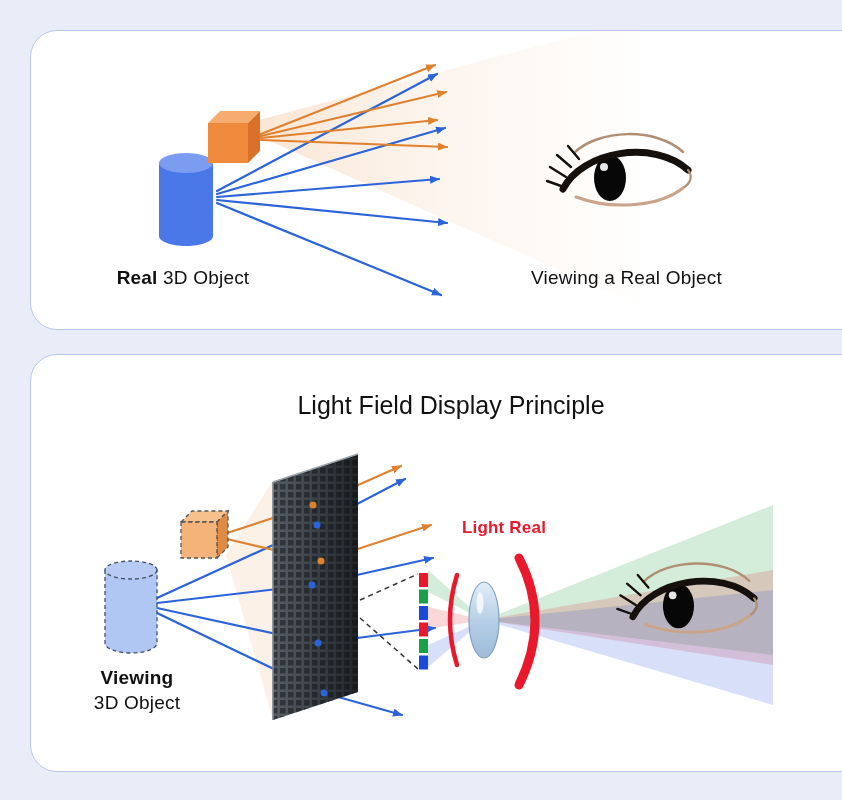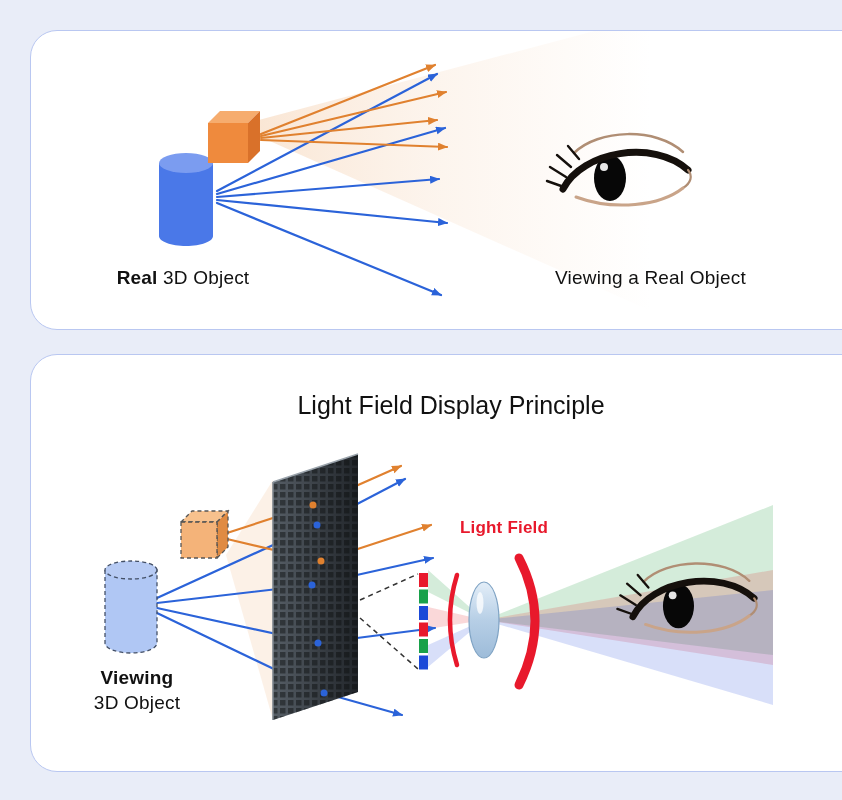--- a/index.html
+++ b/index.html
@@ -31,21 +31,21 @@
   .card svg{position:absolute;left:0;top:0;}
   .lbl{
     position:absolute;
     font-size:19px;
     text-align:center;
     letter-spacing:0.2px;
     white-space:nowrap;
   }
   .lbl b{font-weight:700;}
   #real-object-label{left:62px;top:236px;width:180px;}
-  #viewing-label{left:502px;top:236px;width:235px;}
+  #viewing-label{left:478px;top:236px;width:235px;}
   #lf-title{
     position:absolute;left:0;right:0;top:36px;
     text-align:center;font-size:25px;font-weight:500;
   }
   #light-field-label{
     left:400px;top:163px;width:146px;
     color:var(--red-accent);font-weight:700;font-size:17px;
   }
   #virtual-object-label{
     left:40px;top:310px;width:132px;
@@ -207,17 +207,17 @@
 
       <g stroke="#445066" stroke-width="1.3" stroke-dasharray="4,3">
         <path d="M74,215 L74,288 C74,293.5 85.6,298 100,298 C114.4,298 126,293.5 126,288 L126,215 Z" fill="rgba(150,180,240,0.75)"></path>
         <ellipse cx="100" cy="215" rx="26" ry="9" fill="#b7cbf4"></ellipse>
       </g>
 
       <use href="#eyeShape" transform="translate(663,252) scale(0.97)"></use>
     </svg>
 
     <div id="lf-title">Light Field Display Principle</div>
-    <div class="lbl" id="light-field-label">Light Field</div>
+    <div class="lbl" id="light-field-label">Light Real</div>
     <div class="lbl" id="virtual-object-label"><b>Viewing</b><br><span>3D Object</span></div>
   </div>
 
 </div>
 
 </body></html>

